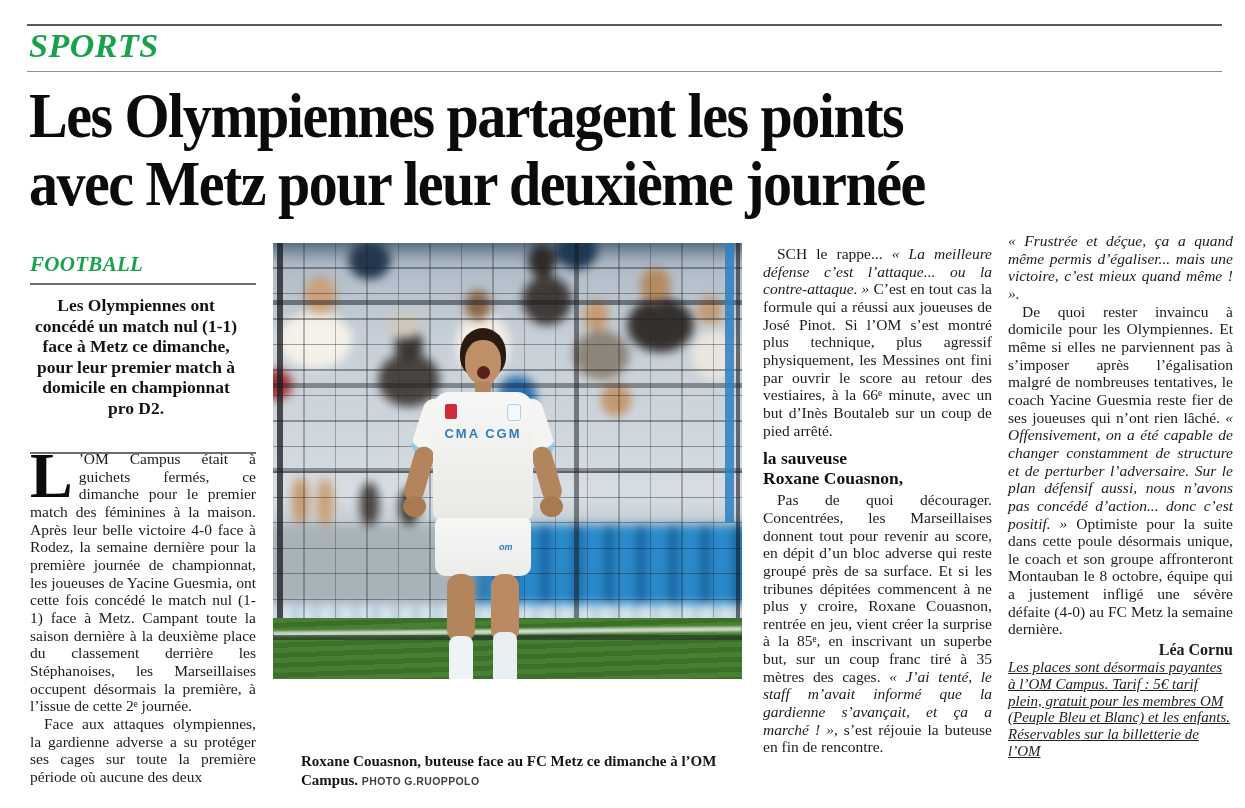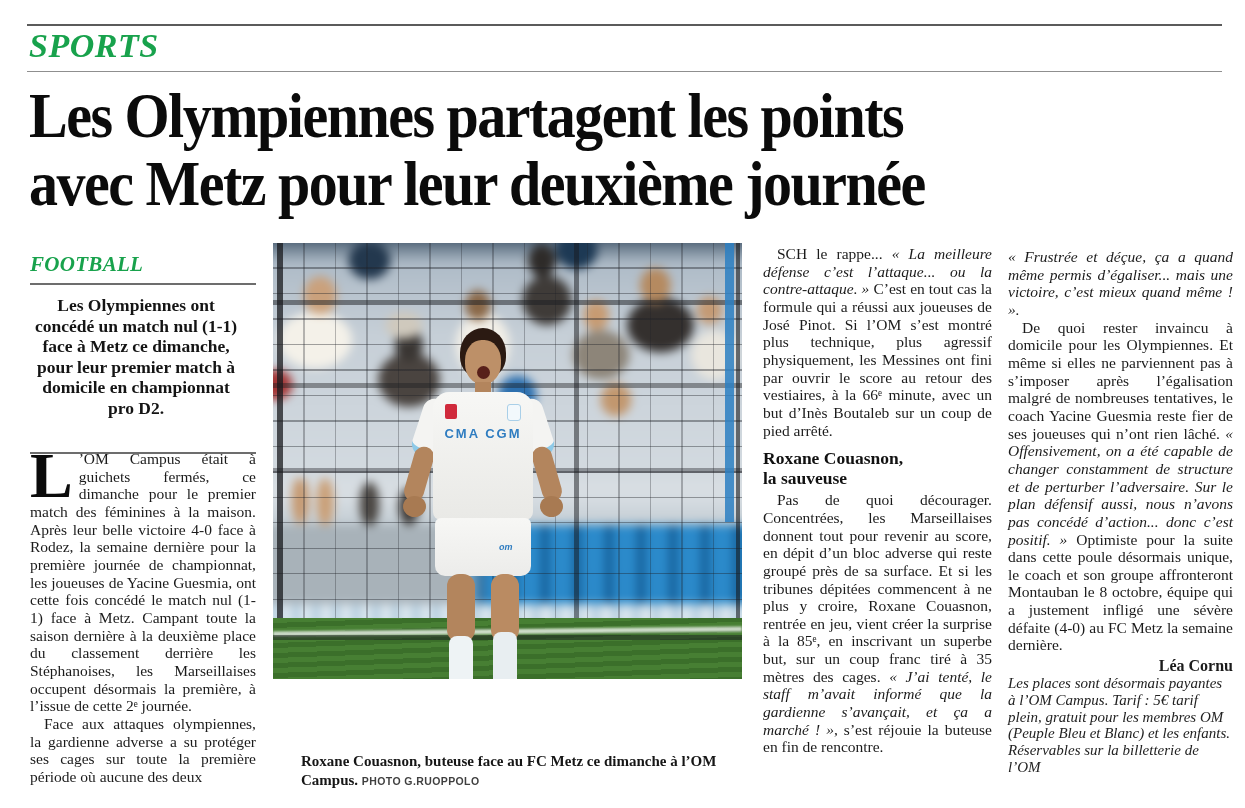--- a/index.html
+++ b/index.html
@@ -18,25 +18,25 @@
   .standfirst{left:30px;top:279px;width:212px;font-size:17.5px;line-height:20.6px;font-weight:700;color:#141414;text-align:center;}
   #rule-standfirst{left:30px;top:436px;width:226px;height:2px;background:#6d6d6d;}
 
   .textcol{position:absolute;font-size:15.5px;line-height:17.65px;text-align:justify;}
   .textcol p.para{margin:0;}
   .textcol p.para.ind{text-indent:14px;}
   .it{font-style:italic;}
   .dropcap{float:left;font-weight:700;font-size:64px;line-height:50px;padding:1px 6px 0 0;color:#0b0b0b;}
   .subhead{margin:9px 0 3px 0;font-size:17.5px;line-height:20px;font-weight:700;color:#111;text-align:left;}
   .byline{margin-top:3px;font-weight:700;font-size:16px;text-align:right;}
-  .note{font-style:italic;font-size:15px;line-height:16.9px;text-align:left;color:#222;}
+  .note{font-style:italic;font-size:15px;line-height:16.9px;text-align:left;color:#222;text-decoration:underline;}
 
   #col-1{left:30px;top:450px;width:226px;}
   #col-2{left:763px;top:245px;width:229px;}
-  #col-3{left:1008px;top:248px;width:225px;}
+  #col-3{left:1008px;top:232px;width:225px;}
 
   
   figure.photo{position:absolute;left:273px;top:243px;width:469px;height:436px;margin:0;
                overflow:hidden;background:#fef9c3;}
   .ph-blur{position:absolute;inset:-12px;filter:blur(5px);}
   .band{position:absolute;left:0;right:0;}
   .band.crowd{top:0;height:54%;
     background:
       radial-gradient(26px 30px at 12% 26%, #caa17c 0 62%, transparent 65%),
       radial-gradient(60px 46px at 11% 44%, #f4f1e9 0 60%, transparent 63%),
@@ -192,22 +192,22 @@
   </figure>
 
   <div class="caption">
     <span class="cap-bold">Roxane Couasnon, buteuse face au FC Metz ce dimanche à l’OM Campus.</span>
     <span class="cap-credit">PHOTO G.RUOPPOLO</span>
   </div>
 
   <div class="textcol" id="col-2">
       <p class="para ind"><span>SCH le rappe... </span><span class="it">« La meilleure défense c’est l’attaque... ou la contre-attaque. »</span><span> C’est en tout cas la formule qui a réussi aux joueuses de José Pinot. Si l’OM s’est montré plus technique, plus agressif physiquement, les Messines ont fini par ouvrir le score au retour des vestiaires, à la 66ᵉ minute, avec un but d’Inès Boutaleb sur un coup de pied arrêté.</span></p>
       <h3 class="subhead">
+        <div>la sauveuse</div>
         <div>Roxane Couasnon,</div>
-        <div>la sauveuse</div>
       </h3>
       <p class="para ind"><span>Pas de quoi décourager. Concentrées, les Marseillaises donnent tout pour revenir au score, en dépit d’un bloc adverse qui reste groupé près de sa surface. Et si les tribunes dépitées commencent à ne plus y croire, Roxane Couasnon, rentrée en jeu, vient créer la surprise à la 85ᵉ, en inscrivant un superbe but, sur un coup franc tiré à 35 mètres des cages. </span><span class="it">« J’ai tenté, le staff m’avait informé que la gardienne s’avançait, et ça a marché ! »</span><span>, s’est réjouie la buteuse en fin de rencontre.</span></p>
     </div>
   <div class="textcol" id="col-3">
       <p class="para"><span class="it">« Frustrée et déçue, ça a quand même permis d’égaliser... mais une victoire, c’est mieux quand même ! ».</span></p>
       <p class="para ind"><span>De quoi rester invaincu à domicile pour les Olympiennes. Et même si elles ne parviennent pas à s’imposer après l’égalisation malgré de nombreuses tentatives, le coach Yacine Guesmia reste fier de ses joueuses qui n’ont rien lâché. </span><span class="it">« Offensivement, on a été capable de changer constamment de structure et de perturber l’adversaire. Sur le plan défensif aussi, nous n’avons pas concédé d’action... donc c’est positif. »</span><span> Optimiste pour la suite dans cette poule désormais unique, le coach et son groupe affronteront Montauban le 8 octobre, équipe qui a justement infligé une sévère défaite (4-0) au FC Metz la semaine dernière.</span></p>
       <div class="byline">Léa Cornu</div>
       <div class="note">Les places sont désormais payantes à l’OM Campus. Tarif : 5€ tarif plein, gratuit pour les membres OM (Peuple Bleu et Blanc) et les enfants. Réservables sur la billetterie de l’OM</div>
     </div>
 

